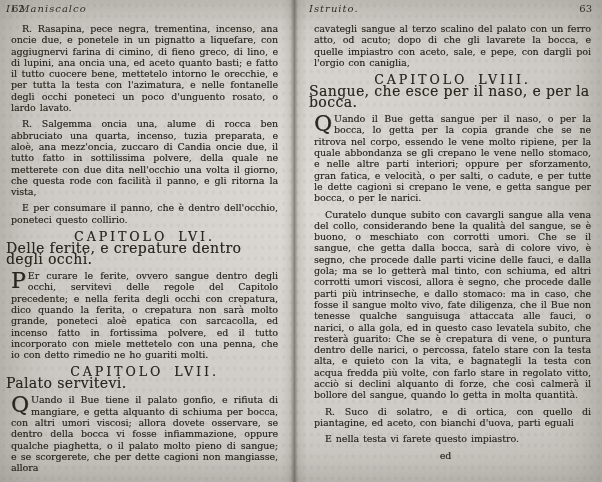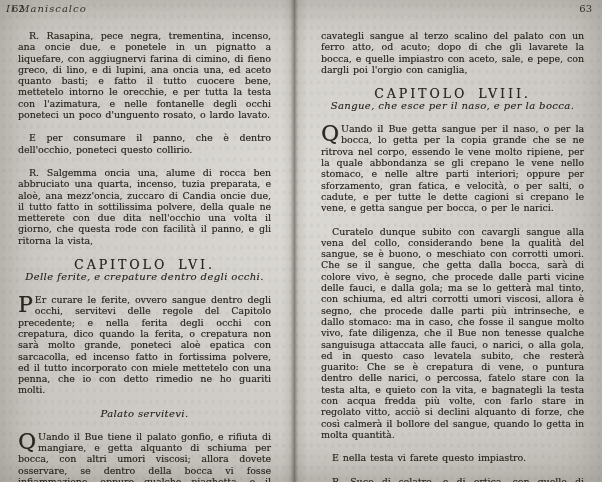--- a/index.html
+++ b/index.html
@@ -33,33 +33,33 @@
   .page-right{width:309px;padding:3px 6px 0 16px;}
   .pagehead{position:relative;height:15px;margin-bottom:2px;font-size:10px;}
   .runhead{
     display:block;text-align:left;font-style:italic;
     letter-spacing:1px;color:#332d26;
   }
   .pagenum{position:absolute;top:0;font-style:normal;color:#332d26;}
   .pagenum-left{left:6px;}
   .pagenum-right{right:4px;}
   .para{
-    margin:12px;font-size:9.4px;line-height:11.3px;
+    margin:5px;font-size:9.4px;line-height:11.3px;
     text-align:justify;text-indent:11px;
     text-shadow:0.3px 0.3px 0.5px rgba(42,37,31,0.45);
     word-spacing:1px;
   }
   .noindent{text-indent:0;}
   .chap{
     margin:2px 0 0 0;font-size:12.5px;line-height:13px;font-weight:normal;
     text-align:center;letter-spacing:3px;word-spacing:4px;
     text-shadow:0.3px 0.3px 0.6px rgba(42,37,31,0.5);
   }
   .chapsub{
-    font-size:10px;line-height:11px;font-style:italic;text-align:center;
+    font-size:14px;line-height:11px;text-align:left;
     letter-spacing:0.4px;margin-bottom:1px;
     text-shadow:0.2px 0.2px 0.5px rgba(42,37,31,0.4);
   }
   .opening{text-indent:0;}
   .dropcap{
     float:left;font-size:22px;line-height:19px;
     padding:1px 2px 0 0;
     text-shadow:0.4px 0.4px 0.6px rgba(42,37,31,0.5);
   }
   .catchword{
@@ -75,43 +75,45 @@
 <div class="spread">
   <div class="gutter"></div>
 
   <section class="page page-left">
     <header class="pagehead">
       <span class="pagenum pagenum-left">62</span>
       <span class="runhead">Il Maniscalco</span>
     </header>
 
     <p class="para">R. Rasapina, pece negra, trementina, incenso, ana oncie due, e ponetele in un pignatto a liquefare, con aggiugnervi farina di cimino, di fieno greco, di lino, e di lupini, ana oncia una, ed aceto quanto basti; e fatto il tutto cuocere bene, mettetelo intorno le orecchie, e per tutta la testa con l'azimatura, e nelle fontanelle degli occhi poneteci un poco d'unguento rosato, o lardo lavato.</p>
+    <p class="para">R. Salgemma oncia una, alume di rocca ben abbruciato una quarta, incenso, tuzia preparata, e aloè, ana mezz'oncia, zuccaro di Candia oncie due, il tutto fatto in sottilissima polvere, della quale ne metterete con due dita nell'occhio una volta il giorno, che questa rode con facilità il panno, e gli ritorna la vista,</p>
     <p class="para">E per consumare il panno, che è dentro dell'occhio, poneteci questo collirio.</p>
-    <p class="para">R. Salgemma oncia una, alume di rocca ben abbruciato una quarta, incenso, tuzia preparata, e aloè, ana mezz'oncia, zuccaro di Candia oncie due, il tutto fatto in sottilissima polvere, della quale ne metterete con due dita nell'occhio una volta il giorno, che questa rode con facilità il panno, e gli ritorna la vista,</p>
 
     <h2 class="chap">CAPITOLO LVI.</h2>
     <div class="chapsub">Delle ferite, e crepature dentro degli occhi.</div>
     <p class="para opening"><span class="dropcap">P</span><span>Er curare le ferite, ovvero sangue dentro degli occhi, servitevi delle regole del Capitolo precedente; e nella ferita degli occhi con crepatura, dico quando la ferita, o crepatura non sarà molto grande, poneteci aloè epatica con sarcacolla, ed incenso fatto in fortissima polvere, ed il tutto incorporato con miele mettetelo con una penna, che io con detto rimedio ne ho guariti molti.</span></p>
 
+    <h2 class="chap">CAPITOLO LVII.</h2>
     <div class="chapsub">Palato servitevi.</div>
     <p class="para opening"><span class="dropcap">Q</span><span>Uando il Bue tiene il palato gonfio, e rifiuta di mangiare, e getta alquanto di schiuma per bocca, con altri umori viscosi; allora dovete osservare, se dentro della bocca vi fosse infiammazione, oppure qualche piaghetta, o il palato molto pieno di sangue; e se scorgerete, che per dette cagioni non mangiasse, allora</span></p>
 
     <div class="catchword">cava-</div>
   </section>
 
   <section class="page page-right">
     <header class="pagehead">
+      <span class="runhead">Istruito.</span>
       <span class="pagenum pagenum-right">63</span>
     </header>
 
     <p class="para noindent">cavategli sangue al terzo scalino del palato con un ferro atto, od acuto; dopo di che gli lavarete la bocca, e quelle impiastro con aceto, sale, e pepe, con dargli poi l'orgio con caniglia,</p>
 
     <h2 class="chap">CAPITOLO LVIII.</h2>
     <div class="chapsub">Sangue, che esce per il naso, e per la bocca.</div>
     <p class="para opening"><span class="dropcap">Q</span><span>Uando il Bue getta sangue per il naso, o per la bocca, lo getta per la copia grande che se ne ritrova nel corpo, essendo le vene molto ripiene, per la quale abbondanza se gli crepano le vene nello stomaco, e nelle altre parti interiori; oppure per sforzamento, gran fatica, e velocità, o per salti, o cadute, e per tutte le dette cagioni si crepano le vene, e getta sangue per bocca, o per le narici.</span></p>
 
     <p class="para">Curatelo dunque subito con cavargli sangue alla vena del collo, considerando bene la qualità del sangue, se è buono, o meschiato con corrotti umori. Che se il sangue, che getta dalla bocca, sarà di colore vivo, è segno, che procede dalle parti vicine delle fauci, e dalla gola; ma se lo getterà mal tinto, con schiuma, ed altri corrotti umori viscosi, allora è segno, che procede dalle parti più intrinseche, e dallo stomaco: ma in caso, che fosse il sangue molto vivo, fate diligenza, che il Bue non tenesse qualche sanguisuga attaccata alle fauci, o narici, o alla gola, ed in questo caso levatela subito, che resterà guarito: Che se è crepatura di vene, o puntura dentro delle narici, o percossa, fatelo stare con la testa alta, e quieto con la vita, e bagnategli la testa con acqua fredda più volte, con farlo stare in regolato vitto, acciò si declini alquanto di forze, che così calmerà il bollore del sangue, quando lo getta in molta quantità.</p>
+    <p class="para">R. Suco di solatro, e di ortica, con quello di piantagine, ed aceto, con bianchi d'uova, parti eguali</p>
     <p class="para">E nella testa vi farete questo impiastro.</p>
-    <p class="para">R. Suco di solatro, e di ortica, con quello di piantagine, ed aceto, con bianchi d'uova, parti eguali</p>
 
     <div class="catchword catchword-right">ed</div>
   </section>
 </div>
 
 </body></html>

